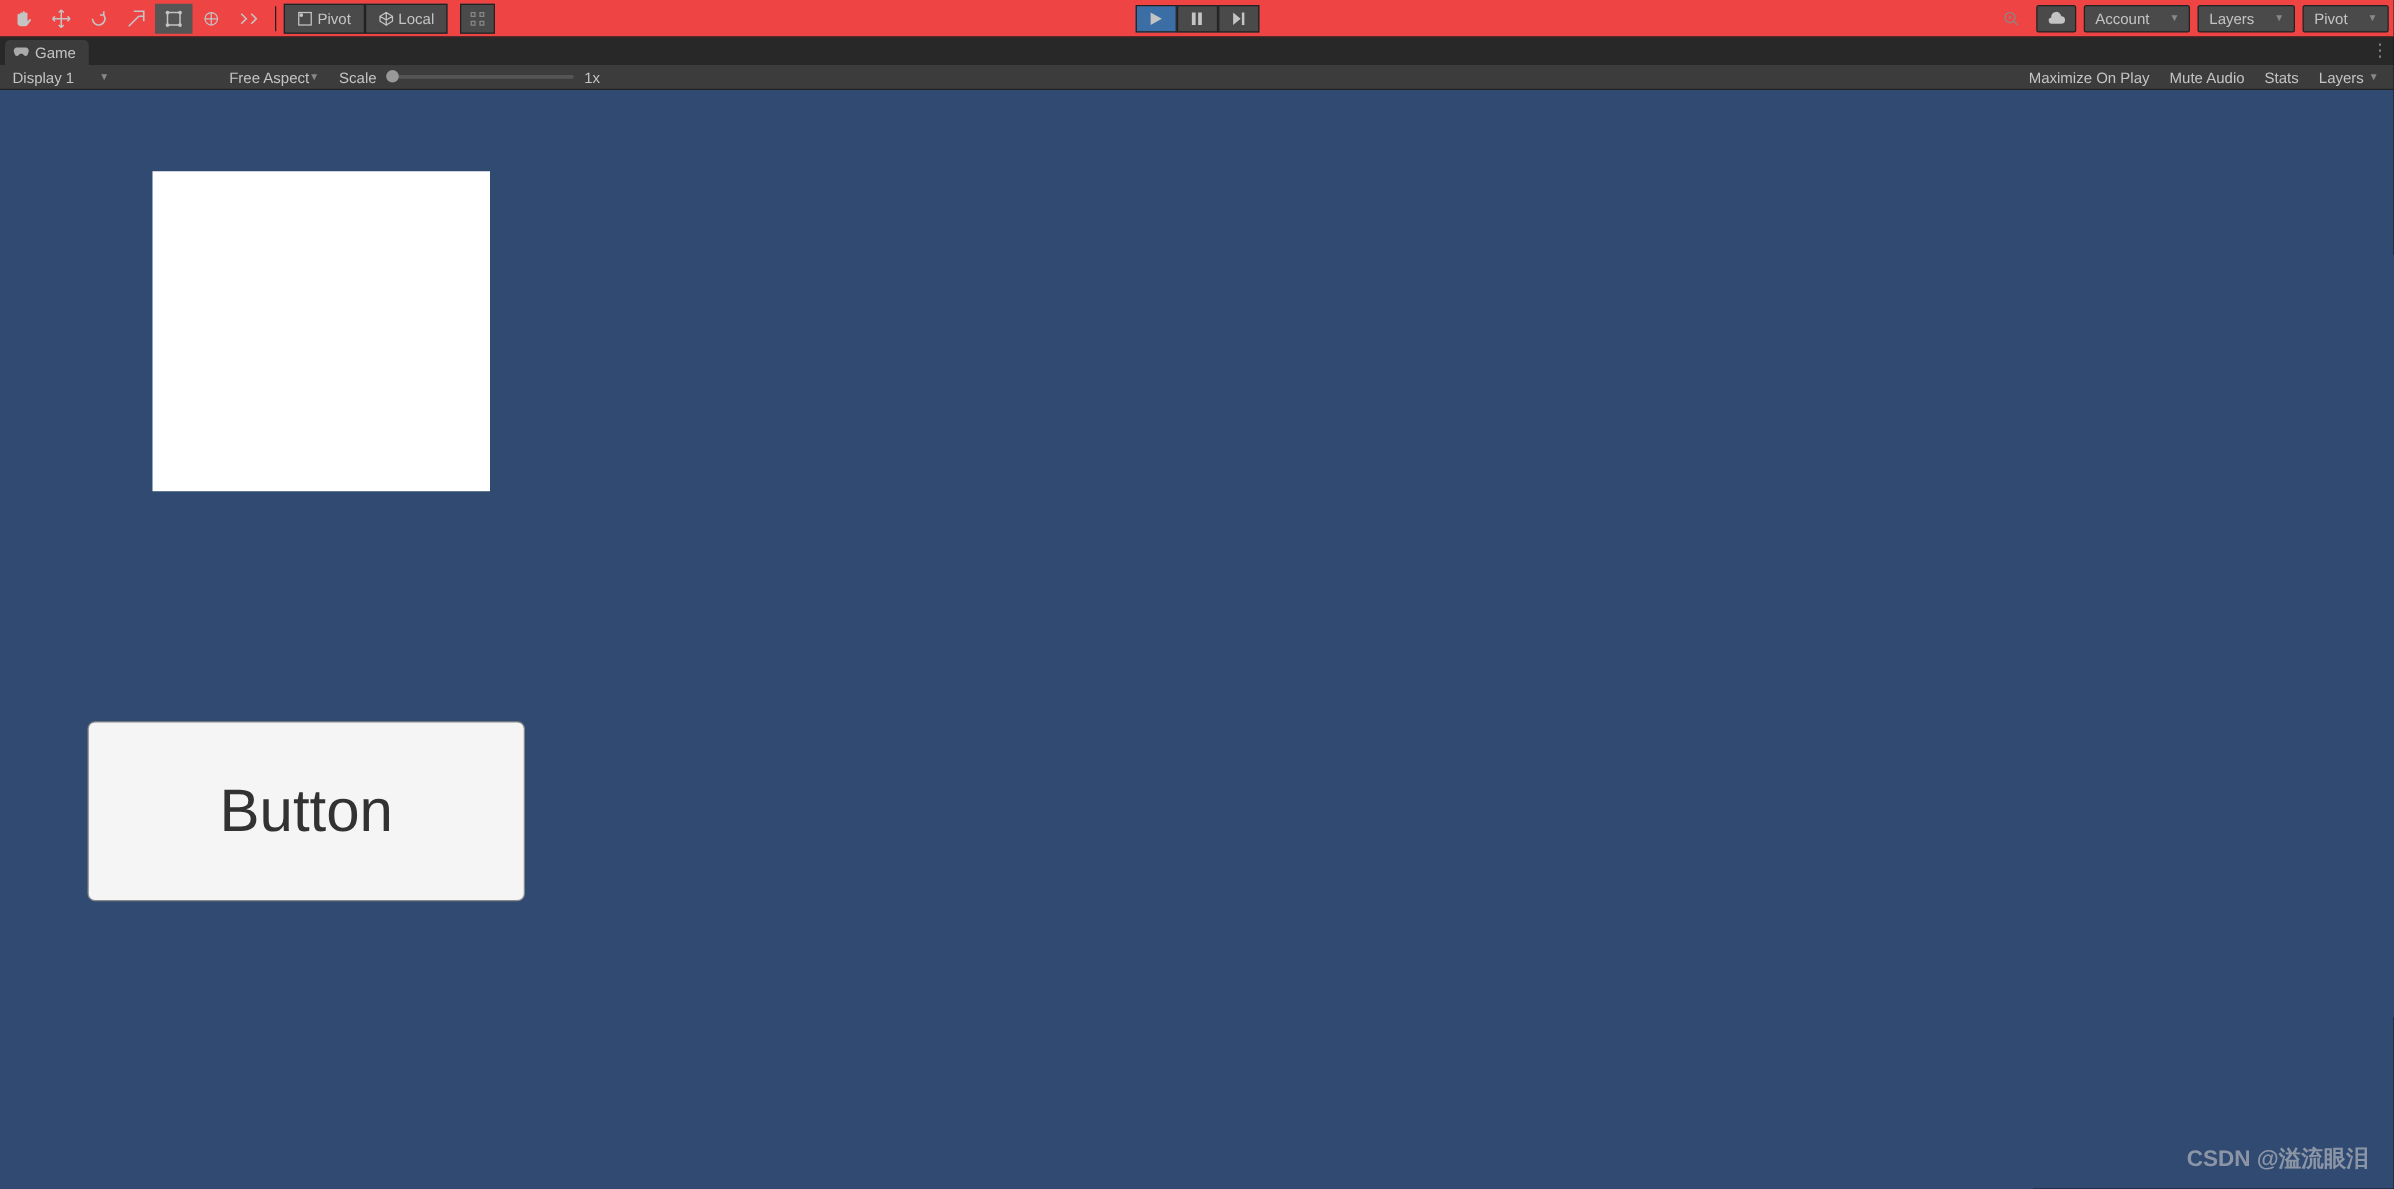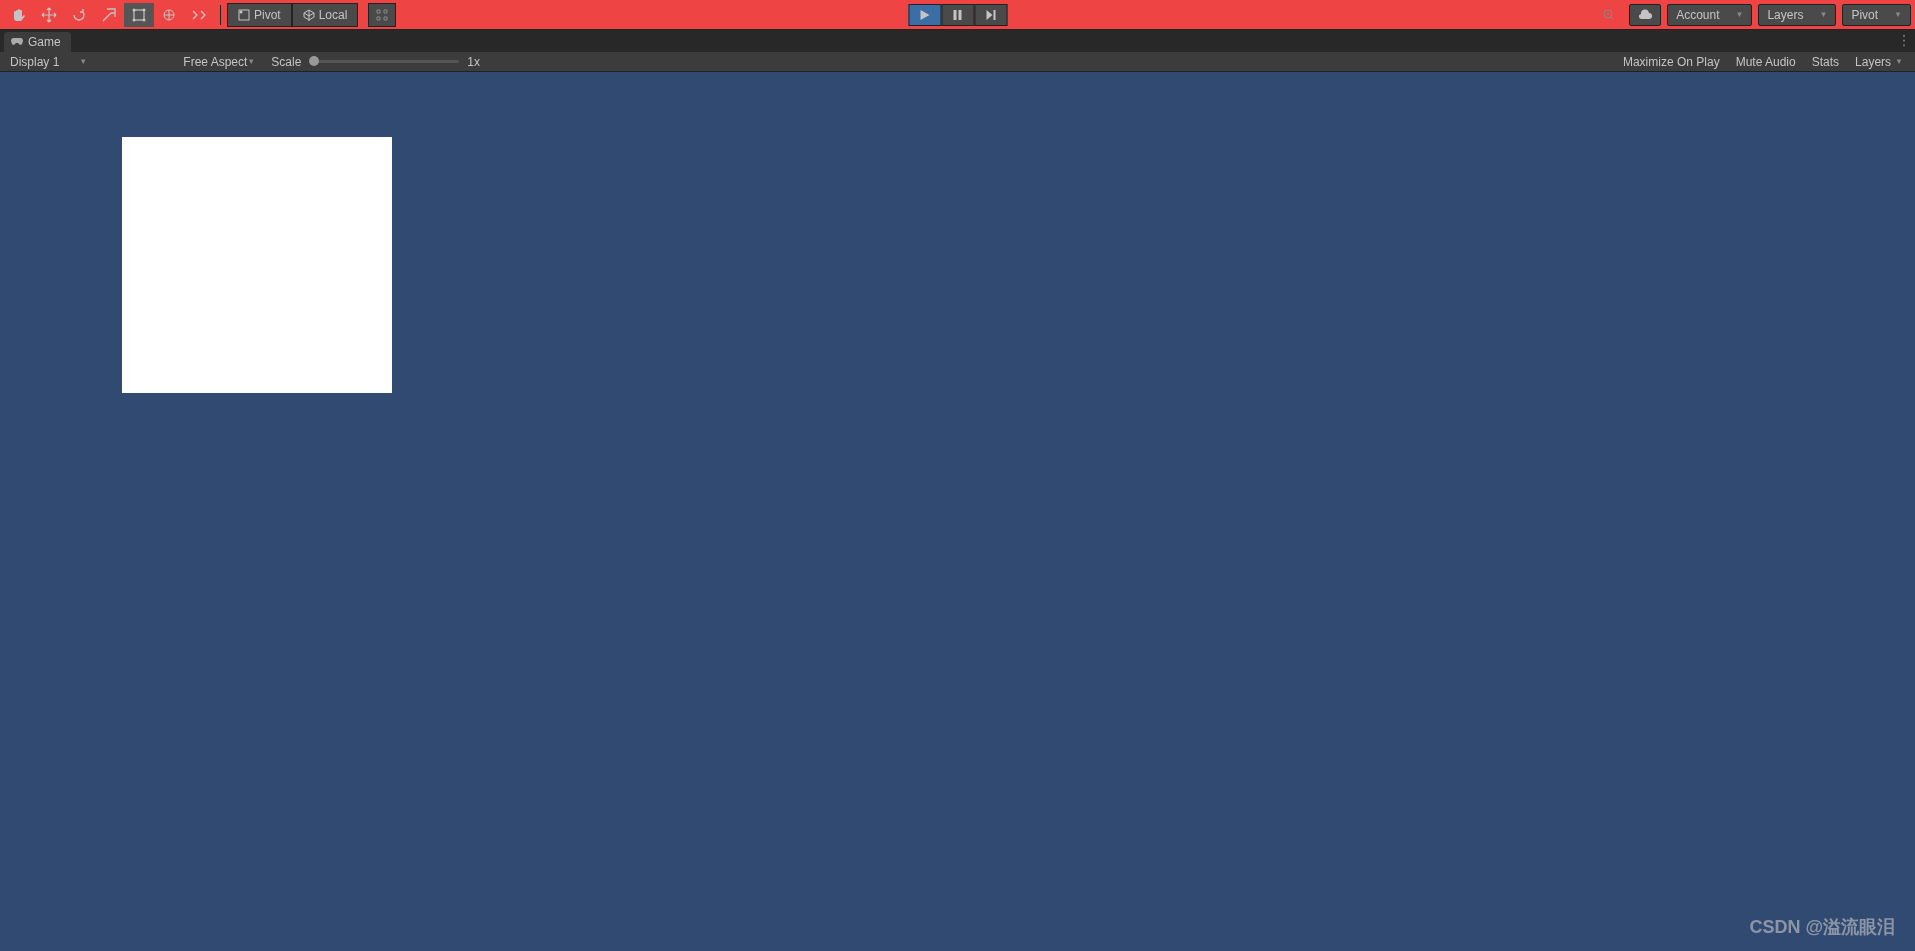--- a/index.html
+++ b/index.html
@@ -205,15 +205,18 @@
     </div>
     <div class="game-tb-btn">
       <span>Layers</span>
       <span class="dropdown-arrow" style="margin-left:4px">▼</span>
     </div>
   </div>
 </div>
 
 <div class="game-viewport">
   <div class="white-square"></div>
+  <button class="ui-button">
+    <span>Button</span>
+  </button>
 </div>
 
 <div class="watermark">CSDN @溢流眼泪</div>
 
 </body></html>

